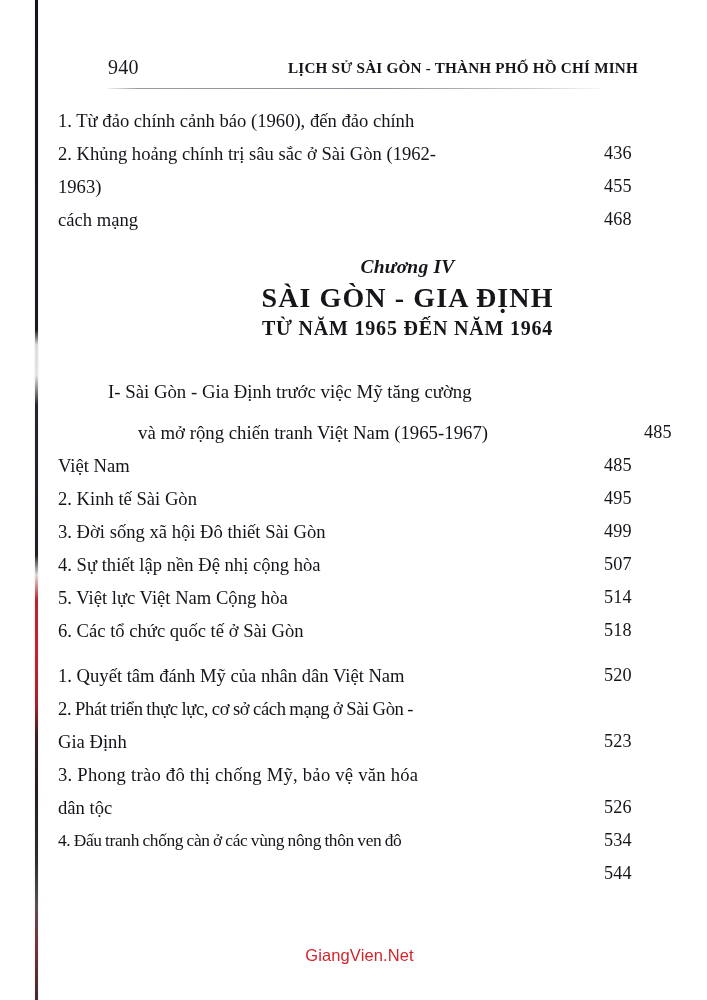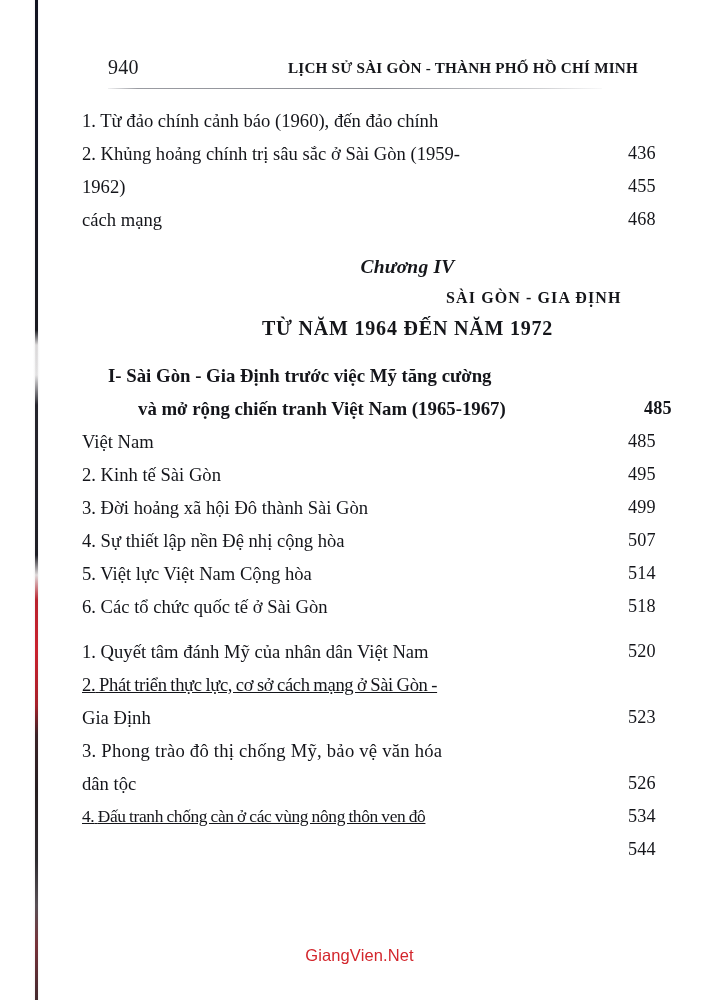--- a/index.html
+++ b/index.html
@@ -124,63 +124,63 @@
     font-size: 18.2px;
     line-height: 33px;
     letter-spacing: 0.2px;
     color: #14151a;
     white-space: nowrap;
   }
 
   
   .entry {
     position: relative;
-    margin-left: 82px;
+    margin-left: 58px;
     width: 398px;
     padding-left: 20px;
     text-indent: -20px;
   }
   .entry .num { }
 
   
   .section {
     position: relative;
     margin-left: 108px;
     width: 428px;
     padding-left: 30px;
     text-indent: -30px;
-    font-weight: bold;
+    font-weight: normal;
     font-size: 18.8px;
     line-height: 33px;
-  }
-
-  
-  .condensed { letter-spacing: -0.35px; word-spacing: -0.6px; text-decoration: underline; }
+    margin-top: 8px;
+  }
+
+  
+  .condensed { letter-spacing: -0.35px; word-spacing: -0.6px; }
   .tracked { letter-spacing: 0.25px; }
 
   
   .chapter {
     position: relative;
     margin-top: 16px;
-    margin-bottom: 8px;
+    margin-bottom: 16px;
     text-align: center;
   }
   .chapter-kicker {
     font-style: italic;
     font-weight: bold;
     font-size: 19.5px;
     line-height: 30px;
     letter-spacing: 0.2px;
   }
   .chapter-line1 {
     font-weight: bold;
-    font-size: 16px;
+    font-size: 28px;
     line-height: 31px;
     letter-spacing: 1.1px;
-    text-align: right;
   }
   .chapter-line2 {
     position: relative;
     font-weight: bold;
     font-size: 20px;
     line-height: 31px;
     letter-spacing: 0.8px;
   }
   .chapter-inner {
     display: inline-block;
@@ -225,41 +225,41 @@
       <span>Từ đảo chính cảnh báo (1960), đến đảo chính</span>
     </div>
     <div class="label entry">
       <span class="pageno">436</span>
     </div>
   </div>
 
   <div class="row">
     <div class="label entry">
       <span class="num">2.</span>
-      <span>Khủng hoảng chính trị sâu sắc ở Sài Gòn (1959-</span>
-    </div>
-    <div class="label entry">
-      <span>1962)</span>
+      <span>Khủng hoảng chính trị sâu sắc ở Sài Gòn (1962-</span>
+    </div>
+    <div class="label entry">
+      <span>1963)</span>
       <span class="pageno">455</span>
     </div>
   </div>
 
   <div class="row">
     <div class="label entry">
       <span>cách mạng</span>
       <span class="pageno">468</span>
     </div>
   </div>
 
   <div class="chapter">
     <div class="chapter-inner">
       <div class="chapter-kicker">Chương IV</div>
       <div class="chapter-line1">SÀI GÒN - GIA ĐỊNH</div>
       <div class="chapter-line2">
-        <span>TỪ NĂM 1964 ĐẾN NĂM 1972</span>
+        <span>TỪ NĂM 1965 ĐẾN NĂM 1964</span>
         
       </div>
     </div>
   </div>
 
   <div class="gap-sm"></div>
 
   <div class="row">
     <div class="label section">
       <span>I-</span>
@@ -282,21 +282,21 @@
     <div class="label entry">
       <span class="num">2.</span>
       <span>Kinh tế Sài Gòn</span>
       <span class="pageno">495</span>
     </div>
   </div>
 
   <div class="row">
     <div class="label entry">
       <span class="num">3.</span>
-      <span>Đời hoảng xã hội Đô thành Sài Gòn</span>
+      <span>Đời sống xã hội Đô thiết Sài Gòn</span>
       <span class="pageno">499</span>
     </div>
   </div>
 
   <div class="row">
     <div class="label entry">
       <span class="num">4.</span>
       <span>Sự thiết lập nền Đệ nhị cộng hòa</span>
       <span class="pageno">507</span>
     </div>

